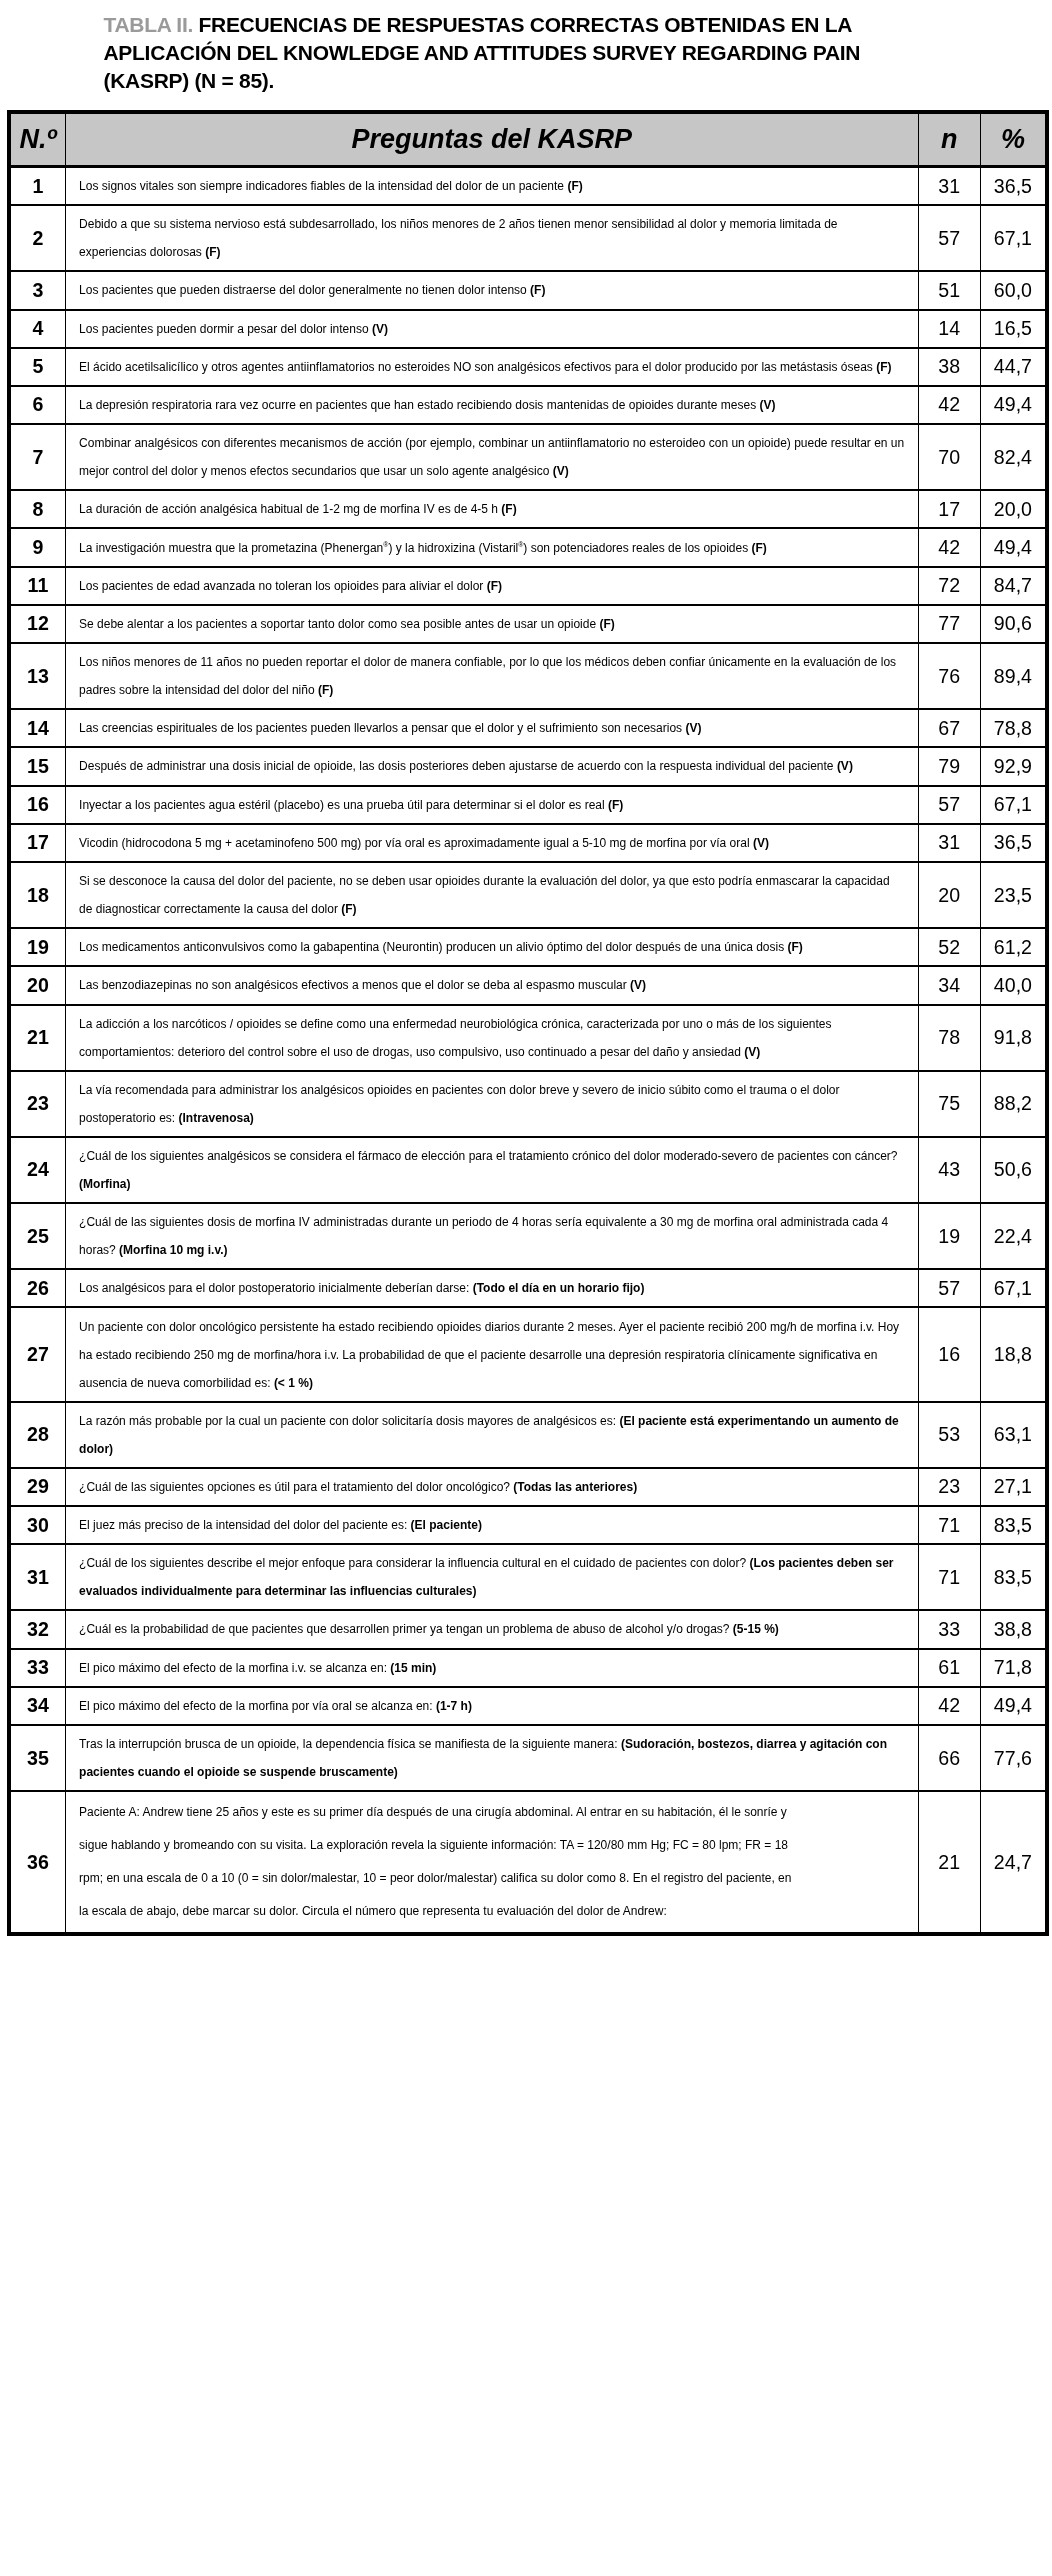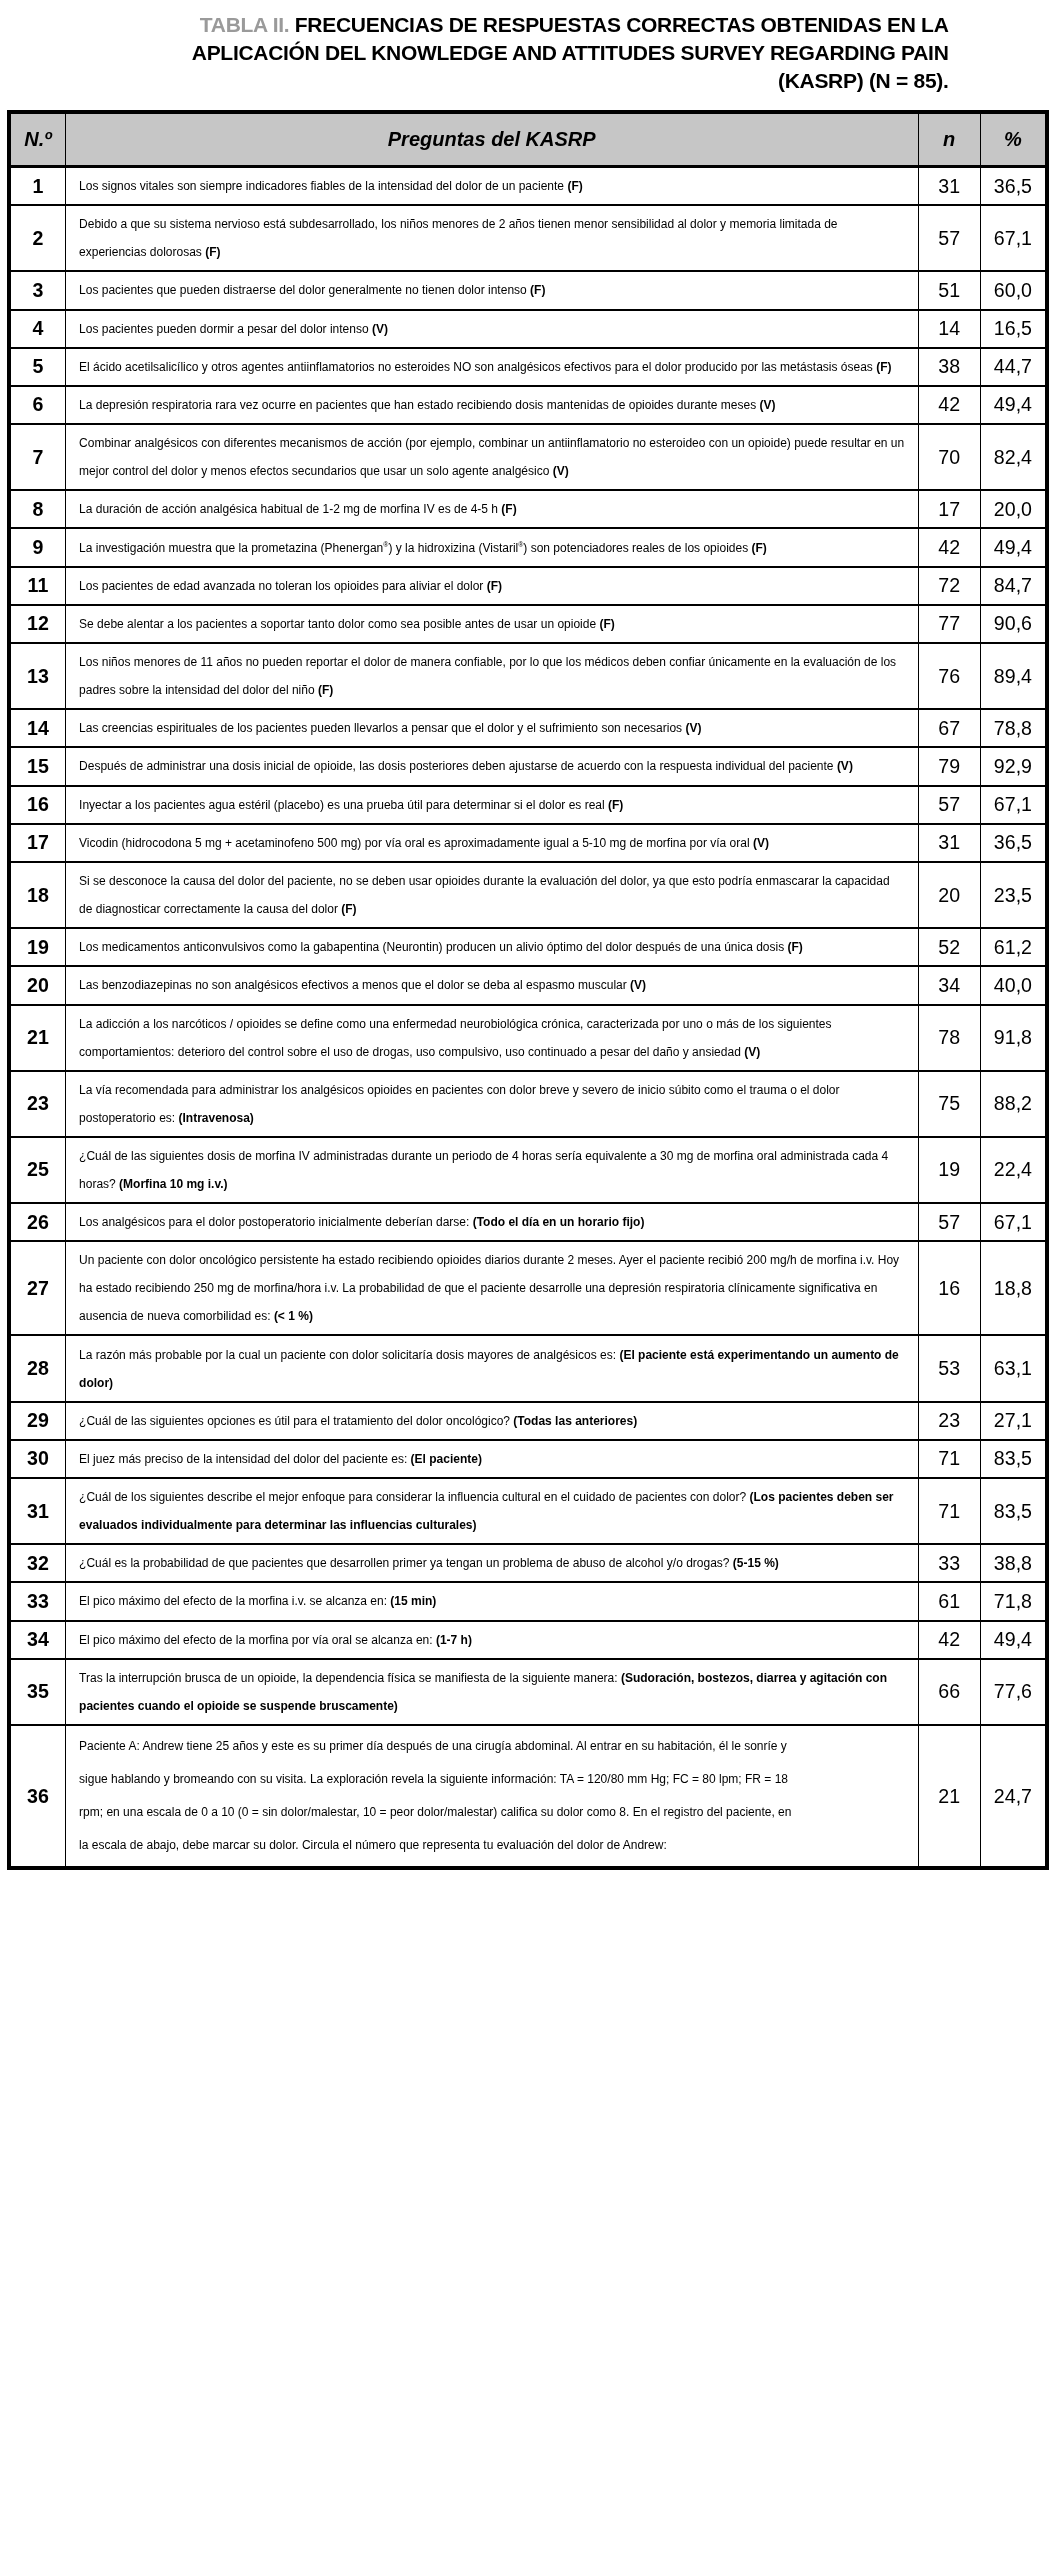--- a/index.html
+++ b/index.html
@@ -8,21 +8,21 @@
     background: #ffffff;
     color: #000000;
     font-family: "Liberation Sans", sans-serif;
   }
   .page {
     width: 1052px;
     margin: 0 auto;
     background: #ffffff;
   }
   .title {
-    text-align: right;
+    text-align: left;
     font-weight: bold;
     font-size: 21px;
     line-height: 1.32;
     letter-spacing: -0.3px;
     margin: 11.3px auto 15.5px auto;
     max-width: 845px;
   }
   .title .title-label { color: #9a9a9a; }
   table.kasrp {
     border-collapse: collapse;
@@ -38,21 +38,21 @@
   th, td {
     border: 1.5px solid #000000;
     border-top-width: 2.1px;
     border-bottom-width: 2.1px;
     vertical-align: middle;
   }
   thead th {
     background: #c6c6c6;
     font-style: italic;
     font-weight: bold;
-    font-size: 20px;
+    font-size: 27px;
     height: 49px;
     text-align: center;
     border-bottom-width: 3.1px;
   }
   td.num {
     text-align: center;
     font-weight: bold;
     font-size: 19.6px;
   }
   td.q {
@@ -261,20 +261,28 @@
         </tr>
         <tr>
           <td class="num">23</td>
           <td class="q">
             <div class="qtext"><span>La vía recomendada para administrar los analgésicos opioides en pacientes con dolor breve y severo de inicio súbito como el trauma o el dolor postoperatorio es: </span><b>(Intravenosa)</b></div>
           </td>
           <td class="nval">75</td>
           <td class="pct">88,2</td>
         </tr>
         <tr>
+          <td class="num">24</td>
+          <td class="q">
+            <div class="qtext"><span>¿Cuál de los siguientes analgésicos se considera el fármaco de elección para el tratamiento crónico del dolor moderado-severo de pacientes con cáncer? </span><b>(Morfina)</b></div>
+          </td>
+          <td class="nval">43</td>
+          <td class="pct">50,6</td>
+        </tr>
+        <tr>
           <td class="num">25</td>
           <td class="q">
             <div class="qtext"><span>¿Cuál de las siguientes dosis de morfina IV administradas durante un periodo de 4 horas sería equivalente a 30 mg de morfina oral administrada cada 4 horas? </span><b>(Morfina 10 mg i.v.)</b></div>
           </td>
           <td class="nval">19</td>
           <td class="pct">22,4</td>
         </tr>
         <tr>
           <td class="num">26</td>
           <td class="q">

